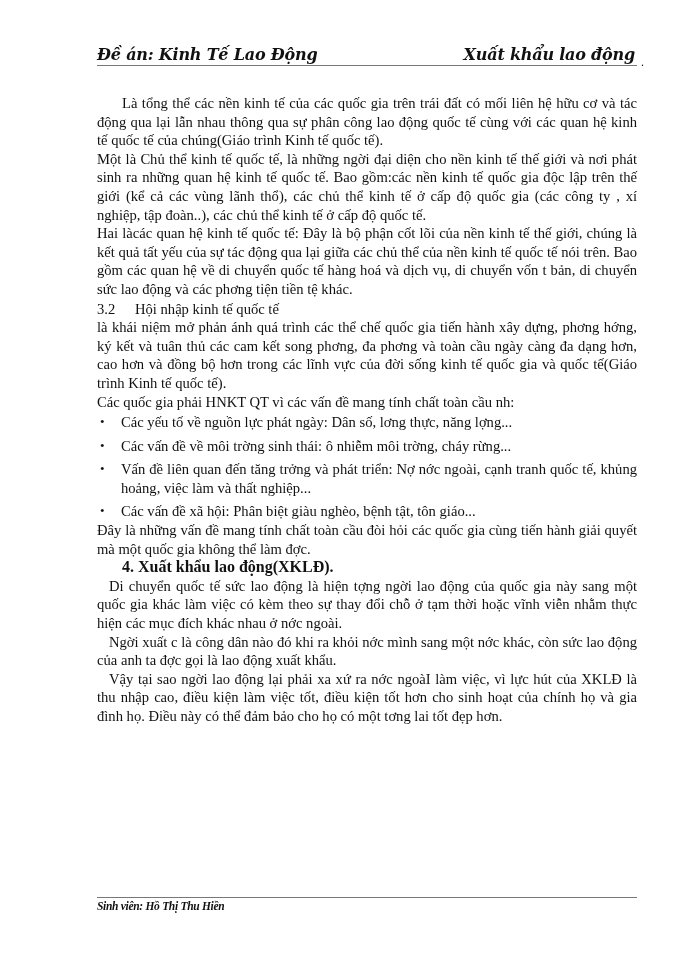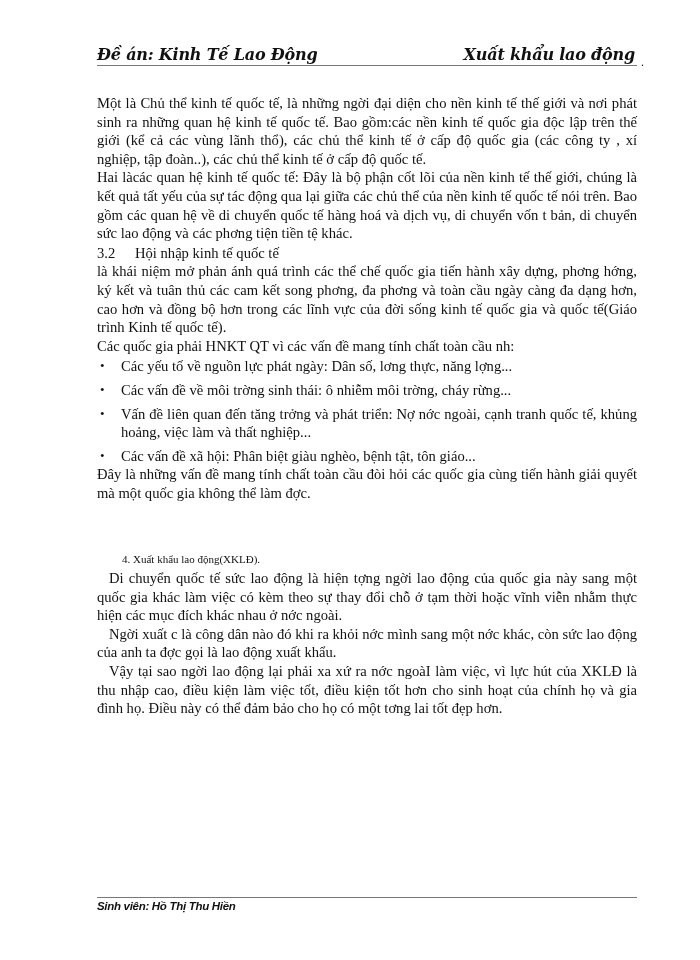--- a/index.html
+++ b/index.html
@@ -21,41 +21,42 @@
 
     .page { position: absolute; left: 97px; top: 94px; width: 540px; font-size: 14.6px; line-height: 18.6px; }
     .p { text-align: justify; }
     .ind { text-indent: 25px; }
     .ind-s { text-indent: 12px; }
     .sec-title { margin-top: 1px; }
     .sec-num { display: inline-block; width: 38px; }
     .bullets { list-style: none; margin-top: 2px; }
     .bullets li { position: relative; padding-left: 24px; margin-bottom: 5px; text-align: justify; }
     .bullets li .bullet { position: absolute; left: 3px; top: 0; font-size: 13px; }
-    .h4 { font-weight: normal; padding-left: 25px; font-size: 11px; margin-top: 48px; }
+    .h4 { font-weight: bold; padding-left: 25px; font-size: 16px; }
 
     .footer {
       position: absolute; left: 97px; top: 897px; width: 540px;
       border-top: 1.5px solid #777;
     }
     .footer-text {
-      font-family: Liberation Sans, sans-serif; font-style: italic; font-weight: bold;
+      font-family: Liberation Serif, serif; font-style: italic; font-weight: bold;
       font-size: 11.5px; padding-top: 2px; letter-spacing: -0.3px;
     }
   </style>
 </head>
 <body>
 
 <div class="header">
   <span class="header-left">Đề án: Kinh Tế Lao Động</span>
   <span class="header-right">Xuất khẩu lao động</span>
 </div>
 <span class="header-dot">.</span>
 
 <div class="page">
+  <p class="p ind">Là tổng thể các nền kinh tế của các quốc gia trên trái đất có mối liên hệ hữu cơ và tác động qua lại lẫn nhau thông qua sự phân công lao động quốc tế cùng với các quan hệ kinh tế quốc tế của chúng(Giáo trình Kinh tế quốc tế).</p>
   <p class="p">Một là Chủ thể kinh tế quốc tế, là những ngời   đại diện cho nền kinh tế thế giới và nơi phát sinh ra những quan hệ kinh tế quốc tế. Bao gồm:các nền kinh tế quốc gia độc lập trên thế giới (kể cả các vùng lãnh thổ), các chủ thể kinh tế ở cấp độ quốc gia (các công ty , xí nghiệp, tập đoàn..), các chủ thể kinh tế ở cấp độ quốc tế.</p>
   <p class="p">Hai làcác quan hệ kinh tế quốc tế: Đây là bộ phận cốt lõi của nền kinh tế thế giới, chúng là kết quả tất yếu của sự tác động qua lại giữa các chủ thể của nền kinh tế quốc tế nói trên. Bao gồm các quan hệ về di chuyển quốc tế hàng hoá và dịch vụ, di chuyển vốn t   bản, di chuyển sức lao động và các phơng   tiện tiền tệ khác.</p>
 
   <p class="sec-title">
     <span class="sec-num">3.2</span><span>Hội nhập kinh tế quốc tế</span>
   </p>
   <p class="p">là khái niệm mở phản ánh quá trình các thể chế quốc gia tiến hành xây dựng, phơng   hớng,  ký kết và tuân thủ các cam kết song phơng,  đa phơng   và toàn cầu ngày càng đa dạng hơn, cao hơn và đồng bộ hơn trong các lĩnh vực của đời sống kinh tế quốc gia và quốc tế(Giáo trình Kinh tế quốc tế).</p>
   <p class="p">Các quốc gia phải HNKT QT vì các vấn đề mang tính chất toàn cầu nh:</p>
 
   <ul class="bullets">

